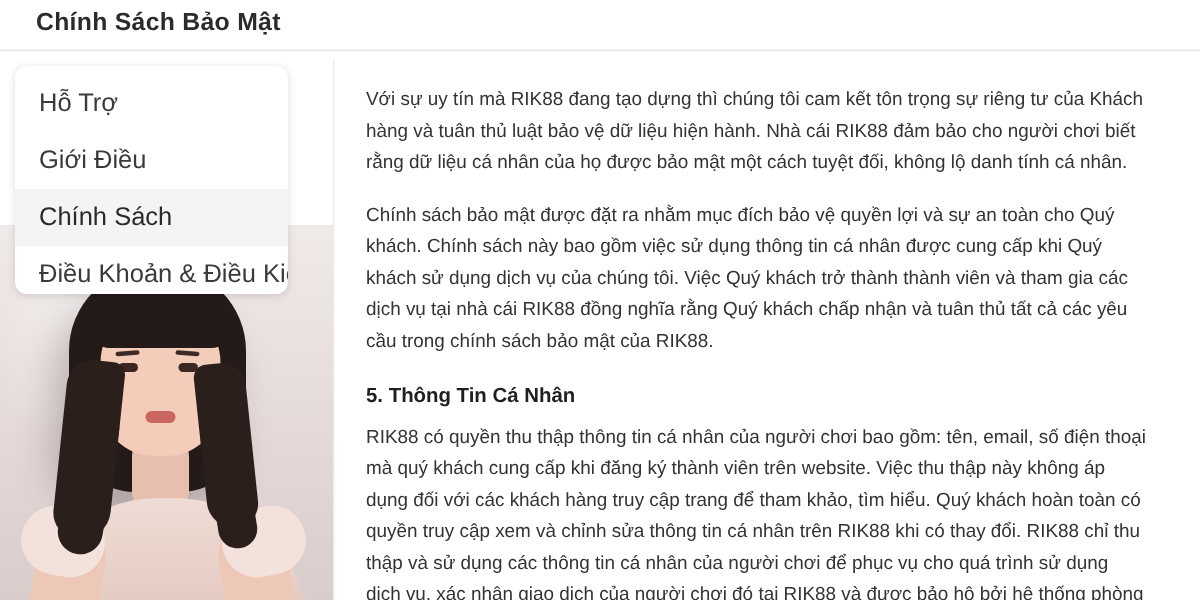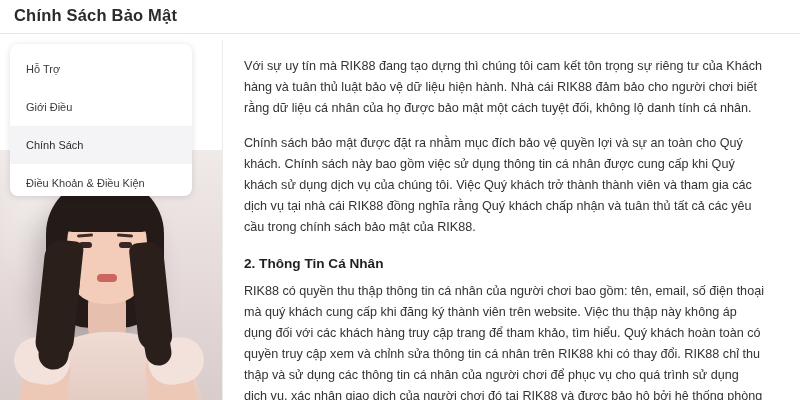--- a/index.html
+++ b/index.html
@@ -15,21 +15,21 @@
   .page {
     position: relative;
     width: 800px;
     height: 400px;
     background: #ffffff;
   }
 
   
   .page-title {
     position: absolute;
-    left: 14px;
+    left: 24px;
     top: 6px;
     font-size: 16.5px;
     font-weight: 700;
     color: #2b2b2b;
     letter-spacing: 0.2px;
   }
   .title-rule {
     position: absolute;
     left: 0;
     top: 33px;
@@ -48,21 +48,21 @@
     background: #ffffff;
     border-radius: 8px;
     box-shadow: 0 1px 6px rgba(0,0,0,0.13);
     padding: 6px 0 6px 0;
     z-index: 3;
   }
   .nav-item {
     height: 38px;
     line-height: 38px;
     padding-left: 16px;
-    font-size: 11px;
+    font-size: 17px;
     color: #3a3a3a;
     white-space: nowrap;
     overflow: hidden;
   }
   .nav-item.active {
     background: #f4f4f6;
     color: #2a2a2a;
   }
 
   
@@ -313,17 +313,17 @@
     <div class="ph-hair-front2"></div>
   </div>
 
   <div class="divider-v"></div>
 
   <main class="content">
     <p>Với sự uy tín mà RIK88 đang tạo dựng thì chúng tôi cam kết tôn trọng sự riêng tư của Khách hàng và tuân thủ luật bảo vệ dữ liệu hiện hành. Nhà cái RIK88 đảm bảo cho người chơi biết rằng dữ liệu cá nhân của họ được bảo mật một cách tuyệt đối, không lộ danh tính cá nhân.</p>
 
     <p>Chính sách bảo mật được đặt ra nhằm mục đích bảo vệ quyền lợi và sự an toàn cho Quý khách. Chính sách này bao gồm việc sử dụng thông tin cá nhân được cung cấp khi Quý khách sử dụng dịch vụ của chúng tôi. Việc Quý khách trở thành thành viên và tham gia các dịch vụ tại nhà cái RIK88 đồng nghĩa rằng Quý khách chấp nhận và tuân thủ tất cả các yêu cầu trong chính sách bảo mật của RIK88.</p>
 
-    <h2>2. Thông Tin Cá Nhân</h2>
+    <h2>5. Thông Tin Cá Nhân</h2>
     <p>RIK88 có quyền thu thập thông tin cá nhân của người chơi bao gồm: tên, email, số điện thoại mà quý khách cung cấp khi đăng ký thành viên trên website. Việc thu thập này không áp dụng đối với các khách hàng truy cập trang để tham khảo, tìm hiểu. Quý khách hoàn toàn có quyền truy cập xem và chỉnh sửa thông tin cá nhân trên RIK88 khi có thay đổi. RIK88 chỉ thu thập và sử dụng các thông tin cá nhân của người chơi để phục vụ cho quá trình sử dụng dịch vụ, xác nhận giao dịch của người chơi đó tại RIK88 và được bảo hộ bởi hệ thống phòng chống gãi mạo tiên tiến nhất hiện nay.</p>
   </main>
 
 </div>
 
 </body></html>

